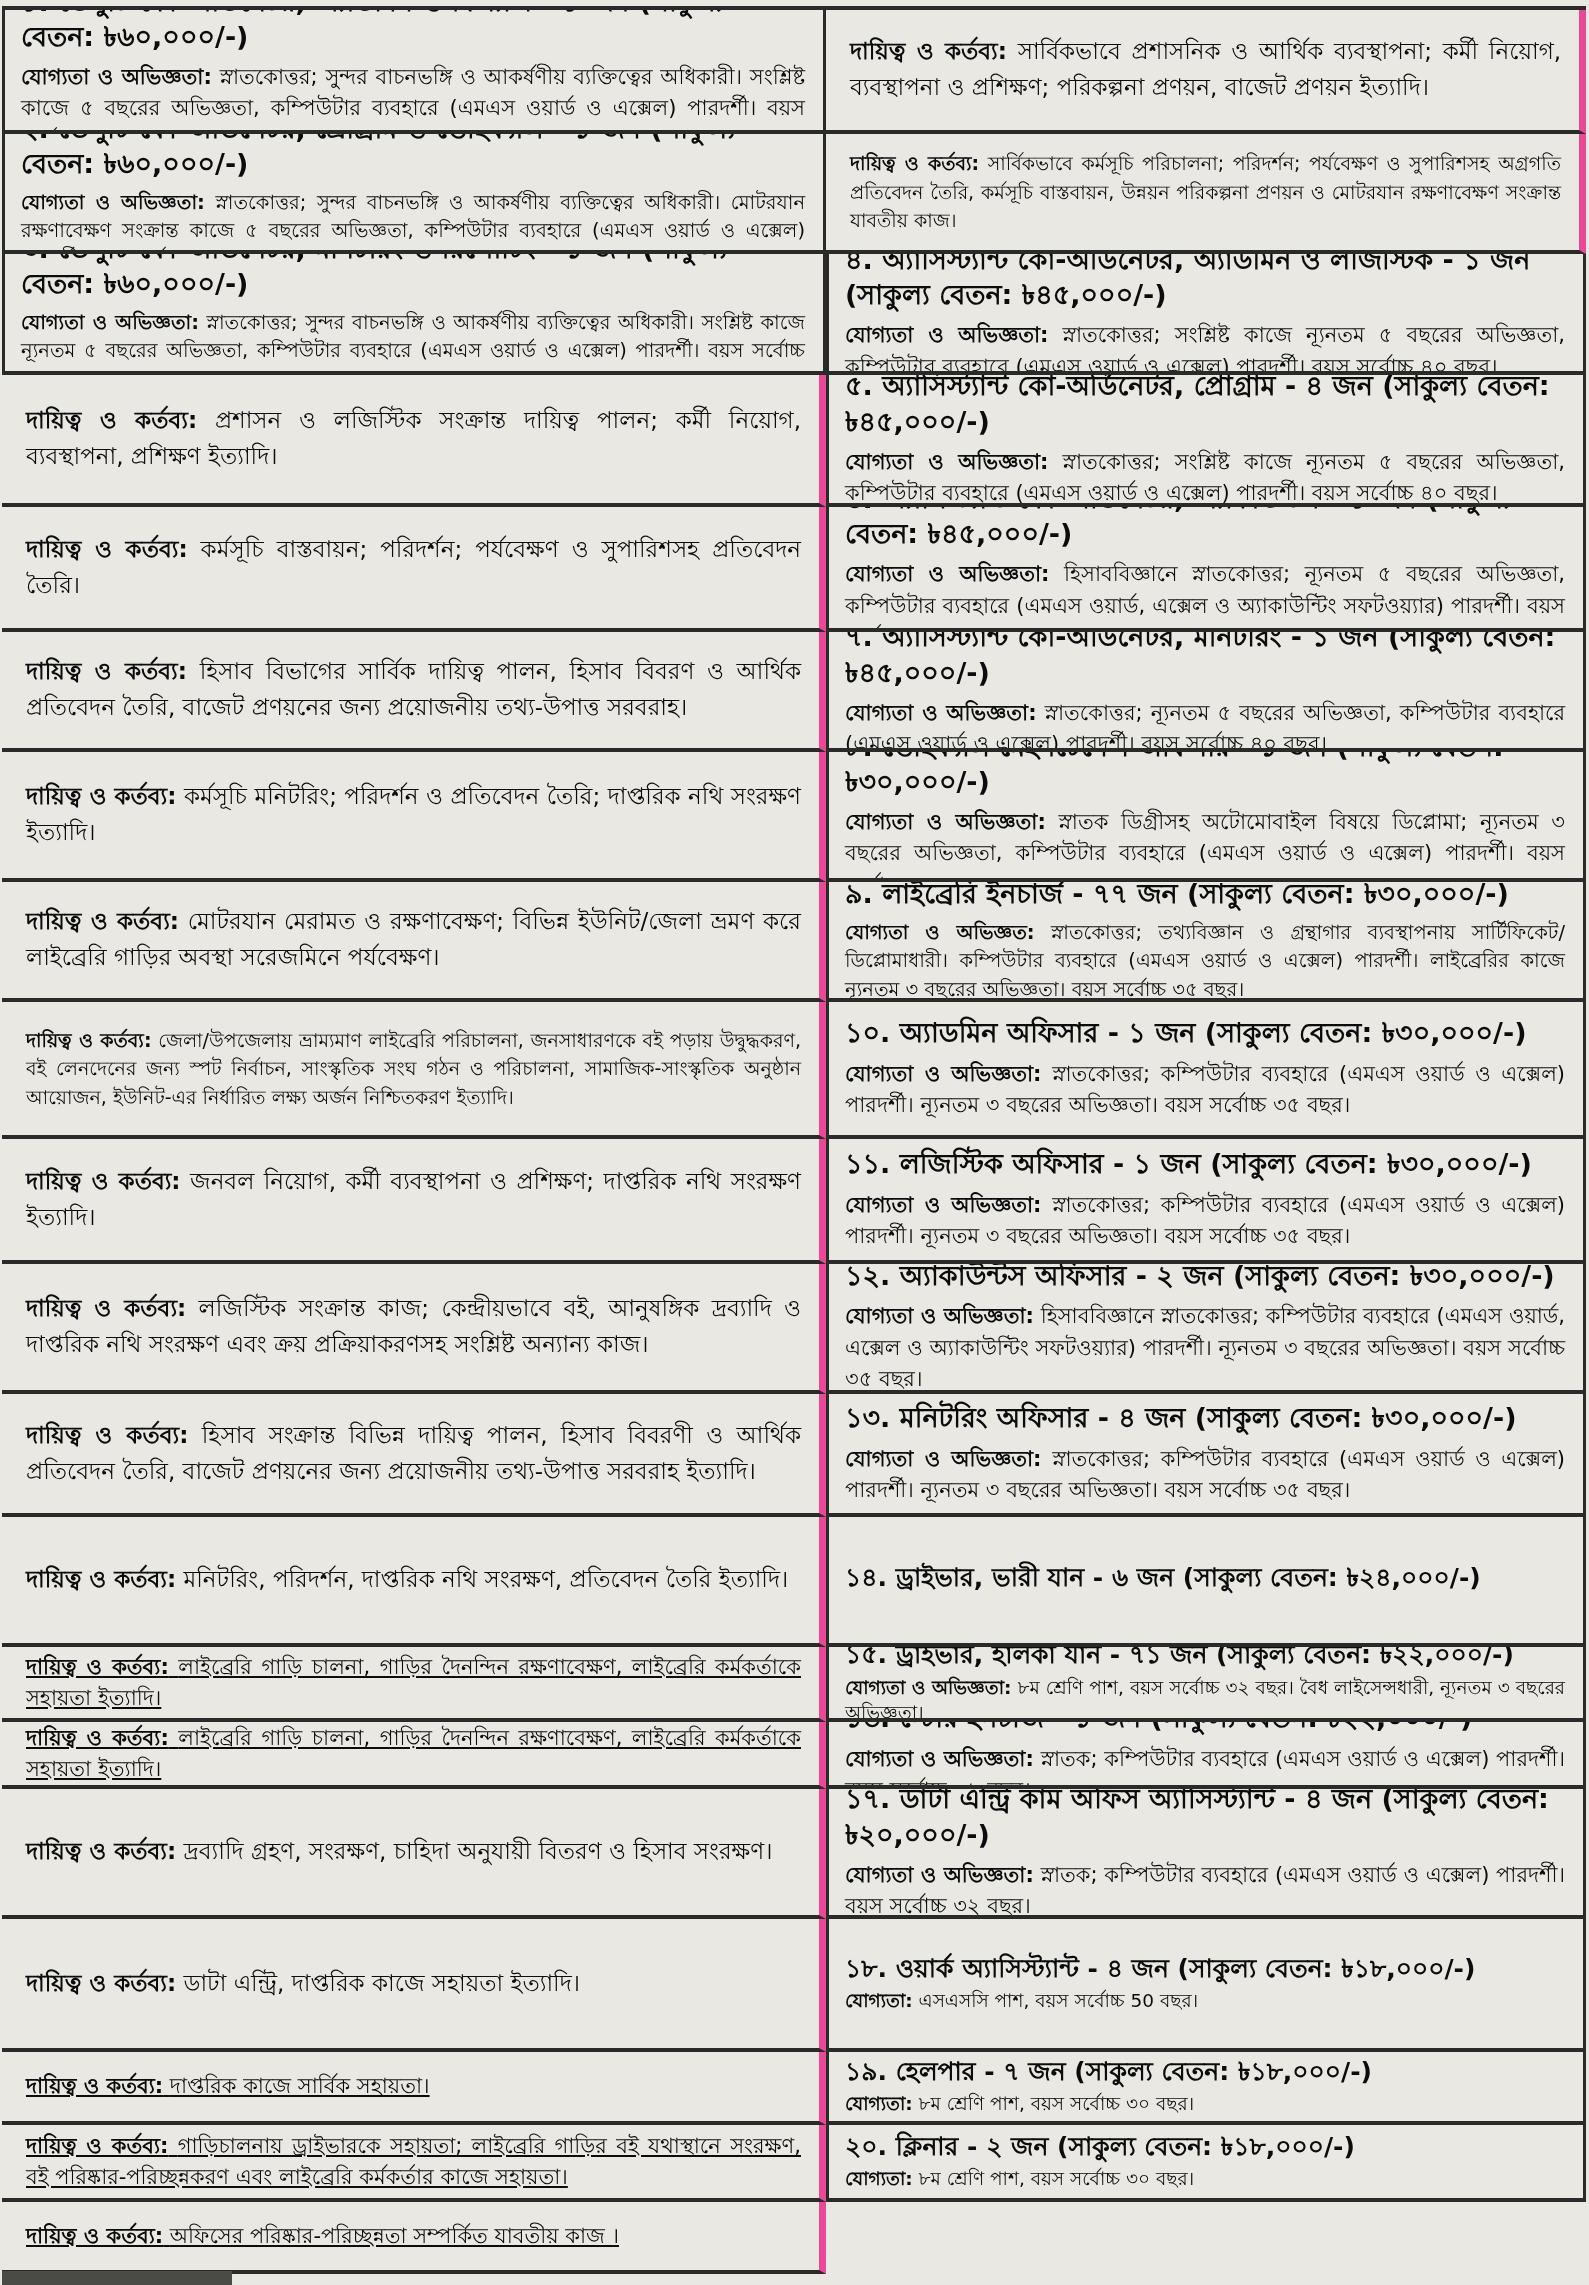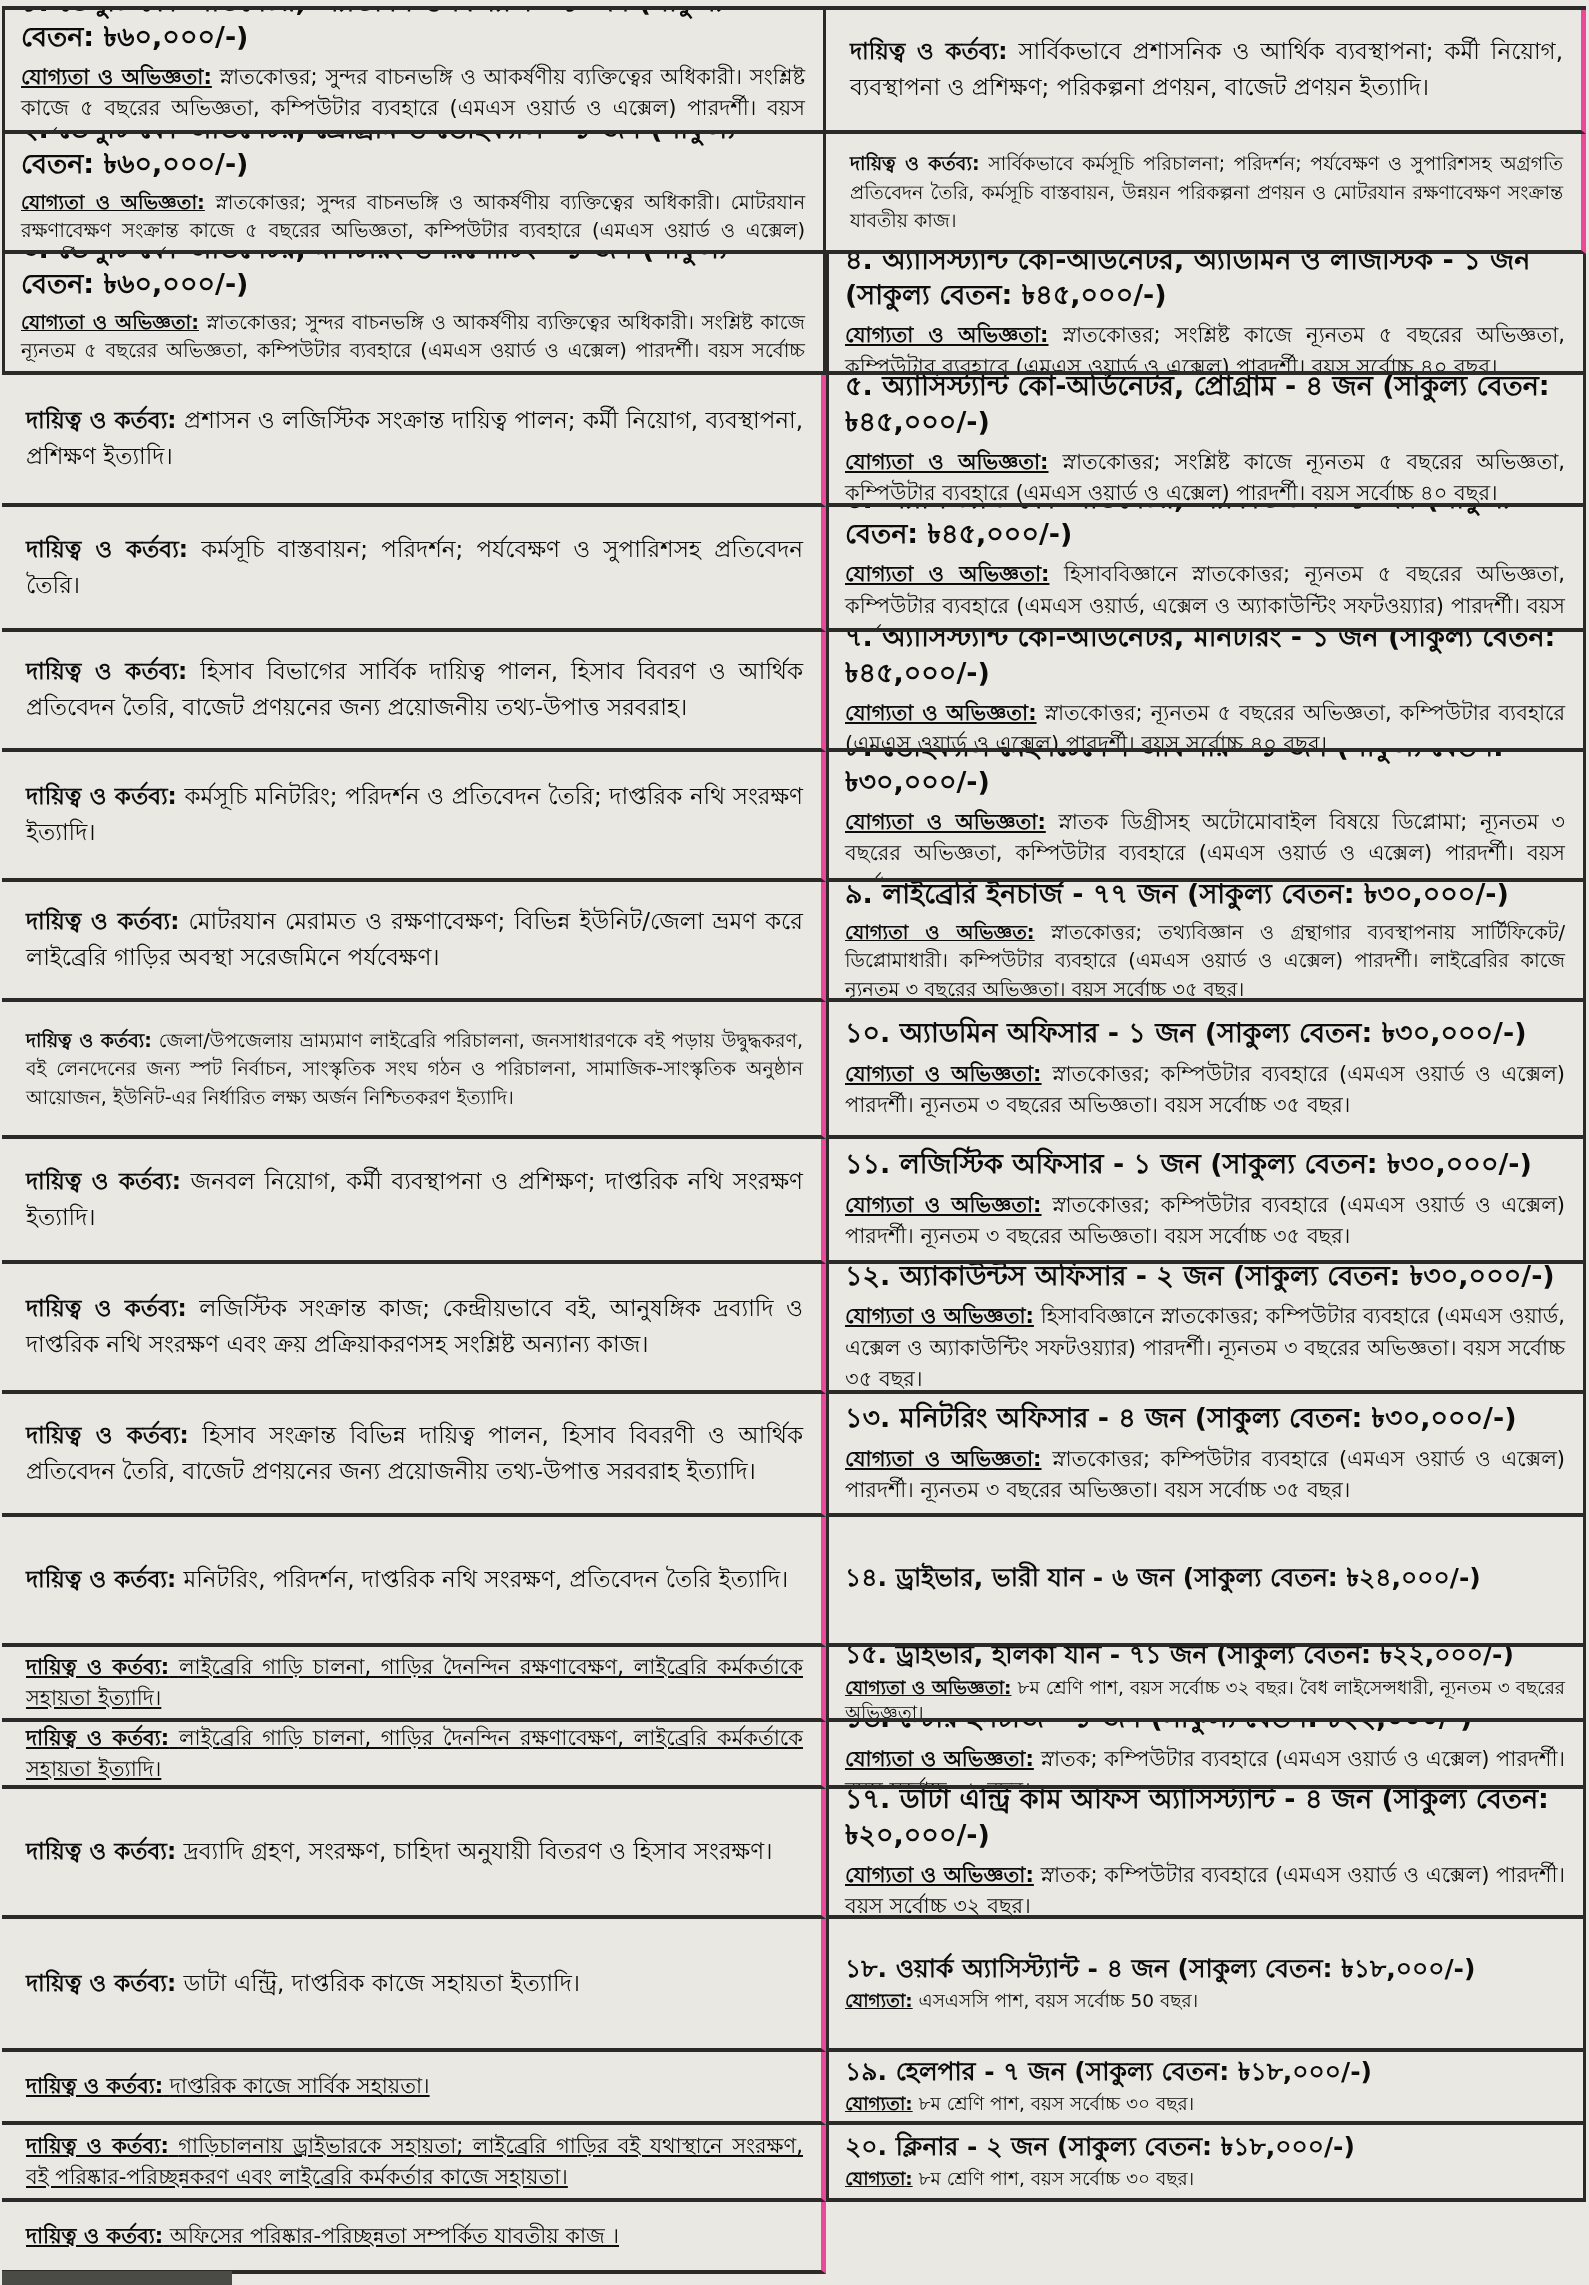--- a/index.html
+++ b/index.html
@@ -22,31 +22,31 @@
     border-bottom:4px solid #2a2a28;
     padding:6px 18px 6px 16px;
     display:flex;flex-direction:column;justify-content:center;
     overflow:hidden;
   }
   .cell.left{
     border-left:3px solid #2a2a28;
     border-right:3px solid #2a2a28;
   }
   .cell.right{
-    border-right:5px solid #ec4899;
+    border-right:7px solid #ec4899;
     padding-left:24px;
   }
   .heading{
     font-size:27px;font-weight:700;line-height:1.3;
     margin-bottom:8px;letter-spacing:0;
   }
   .qual{
     font-size:21px;line-height:1.5;text-align:justify;
   }
-  .qlabel{font-weight:700;text-decoration:underline;}
+  .qlabel{font-weight:700;}
   .duty{
     font-size:23px;line-height:1.55;text-align:justify;
   }
   .dlabel{font-weight:700;}
   
   .row-compact .heading{font-size:25px;margin-bottom:4px;}
   .row-compact .qual{font-size:18.5px;line-height:1.35;}
   .row-compact.cell{padding-top:4px;padding-bottom:4px;justify-content:center;}
   .row-compact .duty{font-size:21px;line-height:1.45;text-decoration:underline;}
   

